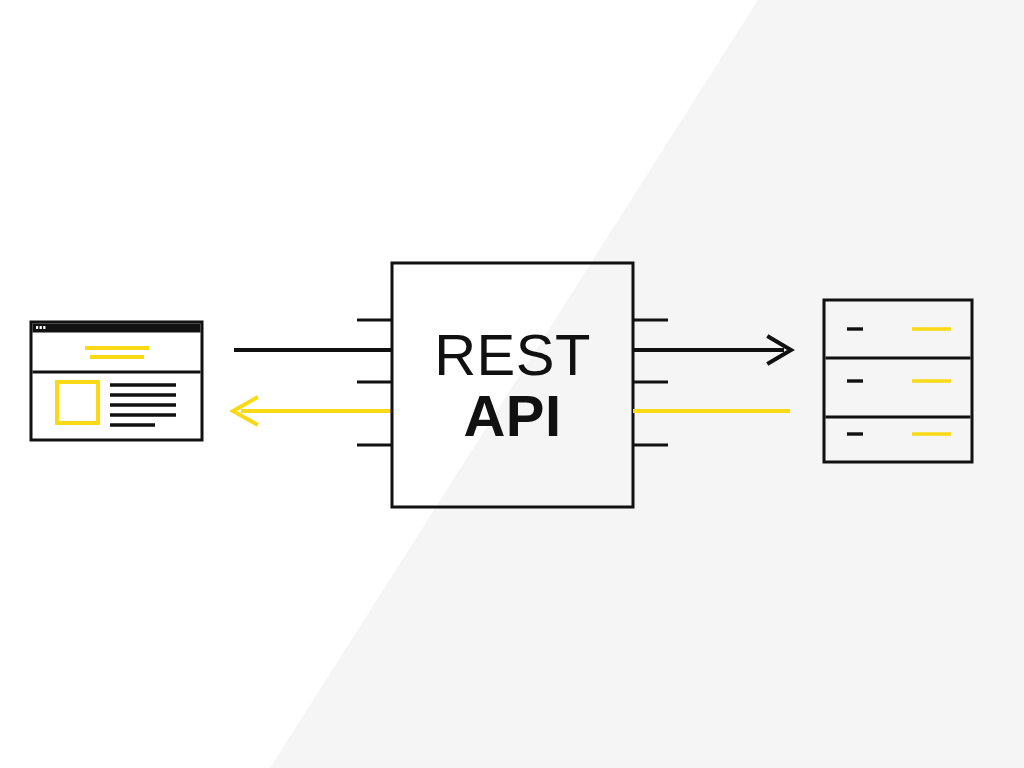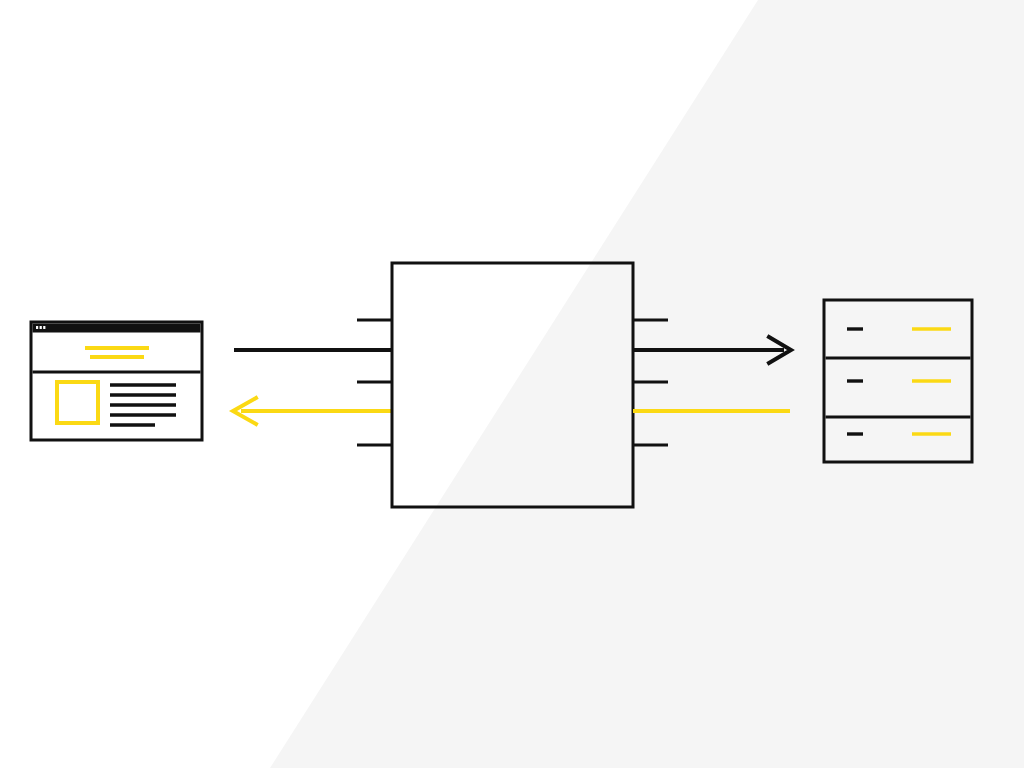--- a/index.html
+++ b/index.html
@@ -123,14 +123,18 @@
       <line x1="912" y1="329" x2="951" y2="329" stroke="#fbd914" stroke-width="3.4"></line>
 
       <line x1="847" y1="381" x2="863" y2="381" stroke="#111111" stroke-width="3.4"></line>
       <line x1="912" y1="381" x2="951" y2="381" stroke="#fbd914" stroke-width="3.4"></line>
 
       <line x1="847" y1="434" x2="863" y2="434" stroke="#111111" stroke-width="3.4"></line>
       <line x1="912" y1="434" x2="951" y2="434" stroke="#fbd914" stroke-width="3.4"></line>
     </g>
   </svg>
 
+  <div class="api-label-wrap">
+    <div class="api-line-1">REST</div>
+    <div class="api-line-2">API</div>
+  </div>
 
 </div>
 
 </body></html>

